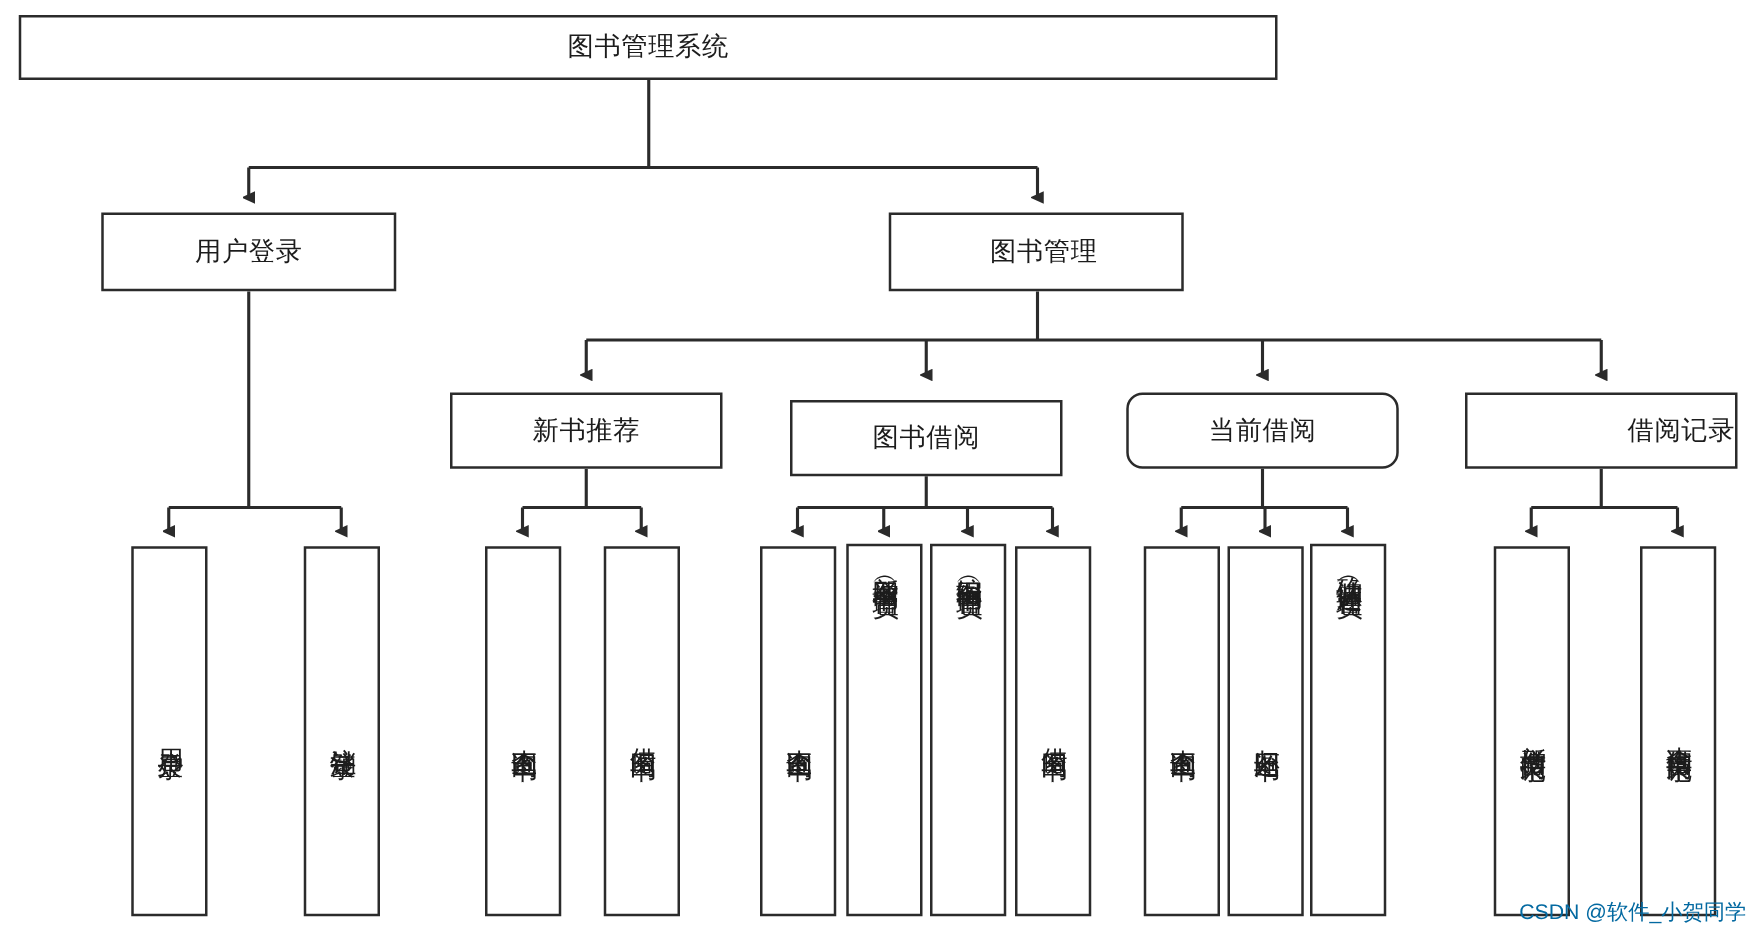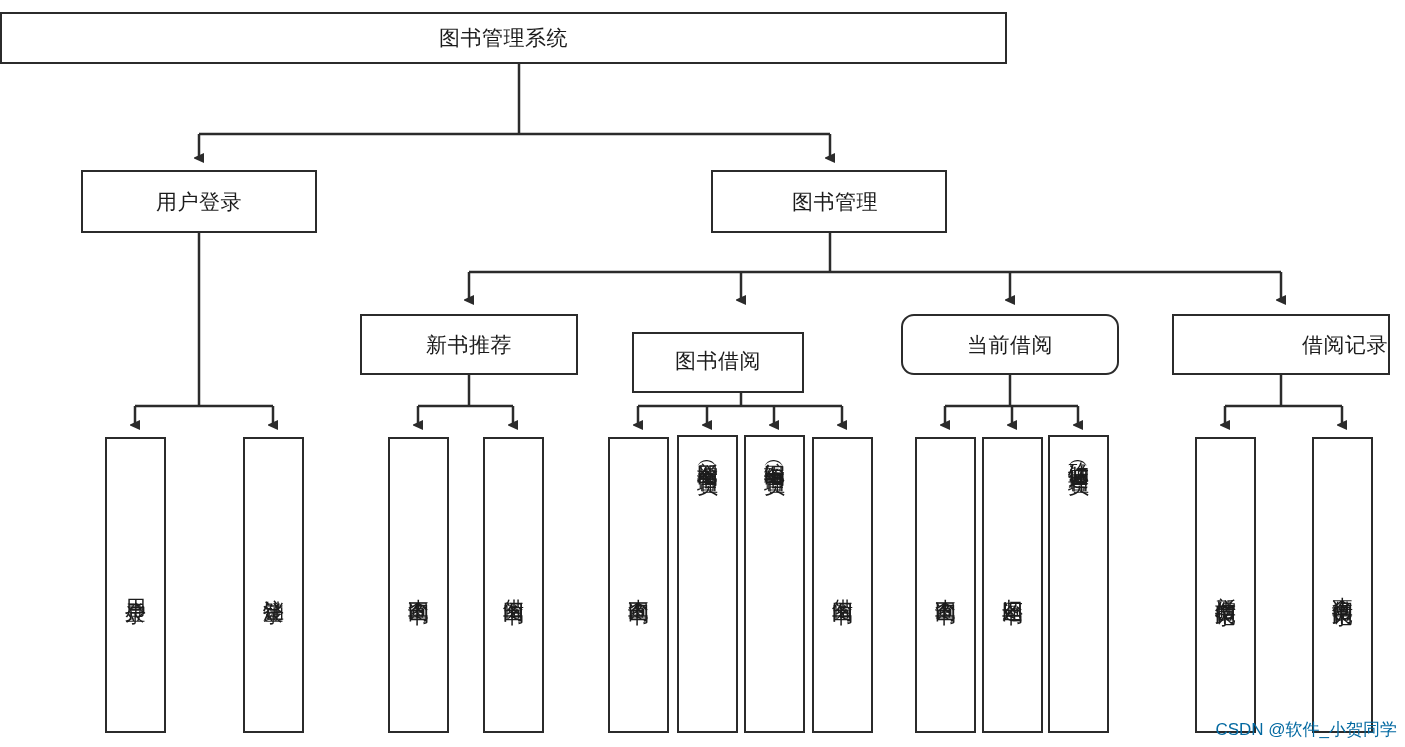--- a/index.html
+++ b/index.html
@@ -135,37 +135,37 @@
     </g>
 
     <g stroke="#2b2b2b" stroke-width="2.5" fill="none">
       <path d="M 1281 375 L 1281 406"></path>
       <path d="M 1225 406 L 1342 406"></path>
       <path d="M 1225 406 L 1225 425" marker-end="url(#arrowhead)"></path>
       <path d="M 1342 406 L 1342 425" marker-end="url(#arrowhead)"></path>
     </g>
   </svg>
 
-  <div class="node-box" style="left:0; top:12px; width:1007px; height:52px;">
+  <div class="node-box" style="left:15px; top:12px; width:1007px; height:52px;">
     <span class="node-label-h">图书管理系统</span>
   </div>
 
   <div class="node-box" style="left:81px; top:170px; width:236px; height:63px;">
     <span class="node-label-h">用户登录</span>
   </div>
 
   <div class="node-box" style="left:711px; top:170px; width:236px; height:63px;padding-left:12px;">
     <span class="node-label-h">图书管理</span>
   </div>
 
   <div class="node-box" style="left:360px; top:314px; width:218px; height:61px;">
     <span class="node-label-h">新书推荐</span>
   </div>
 
-  <div class="node-box" style="left:632px; top:332px; width:172px; height:61px;font-family:Liberation Mono, monospace;">
+  <div class="node-box" style="left:632px; top:320px; width:218px; height:61px;">
     <span class="node-label-h">图书借阅</span>
   </div>
 
   <div class="node-box" style="left:901px; top:314px; width:218px; height:61px;border-radius:13px;">
     <span class="node-label-h">当前借阅</span>
   </div>
 
   <div class="node-box" style="left:1172px; top:314px; width:218px; height:61px;justify-content:flex-end;">
     <span class="node-label-h">借阅记录</span>
   </div>

